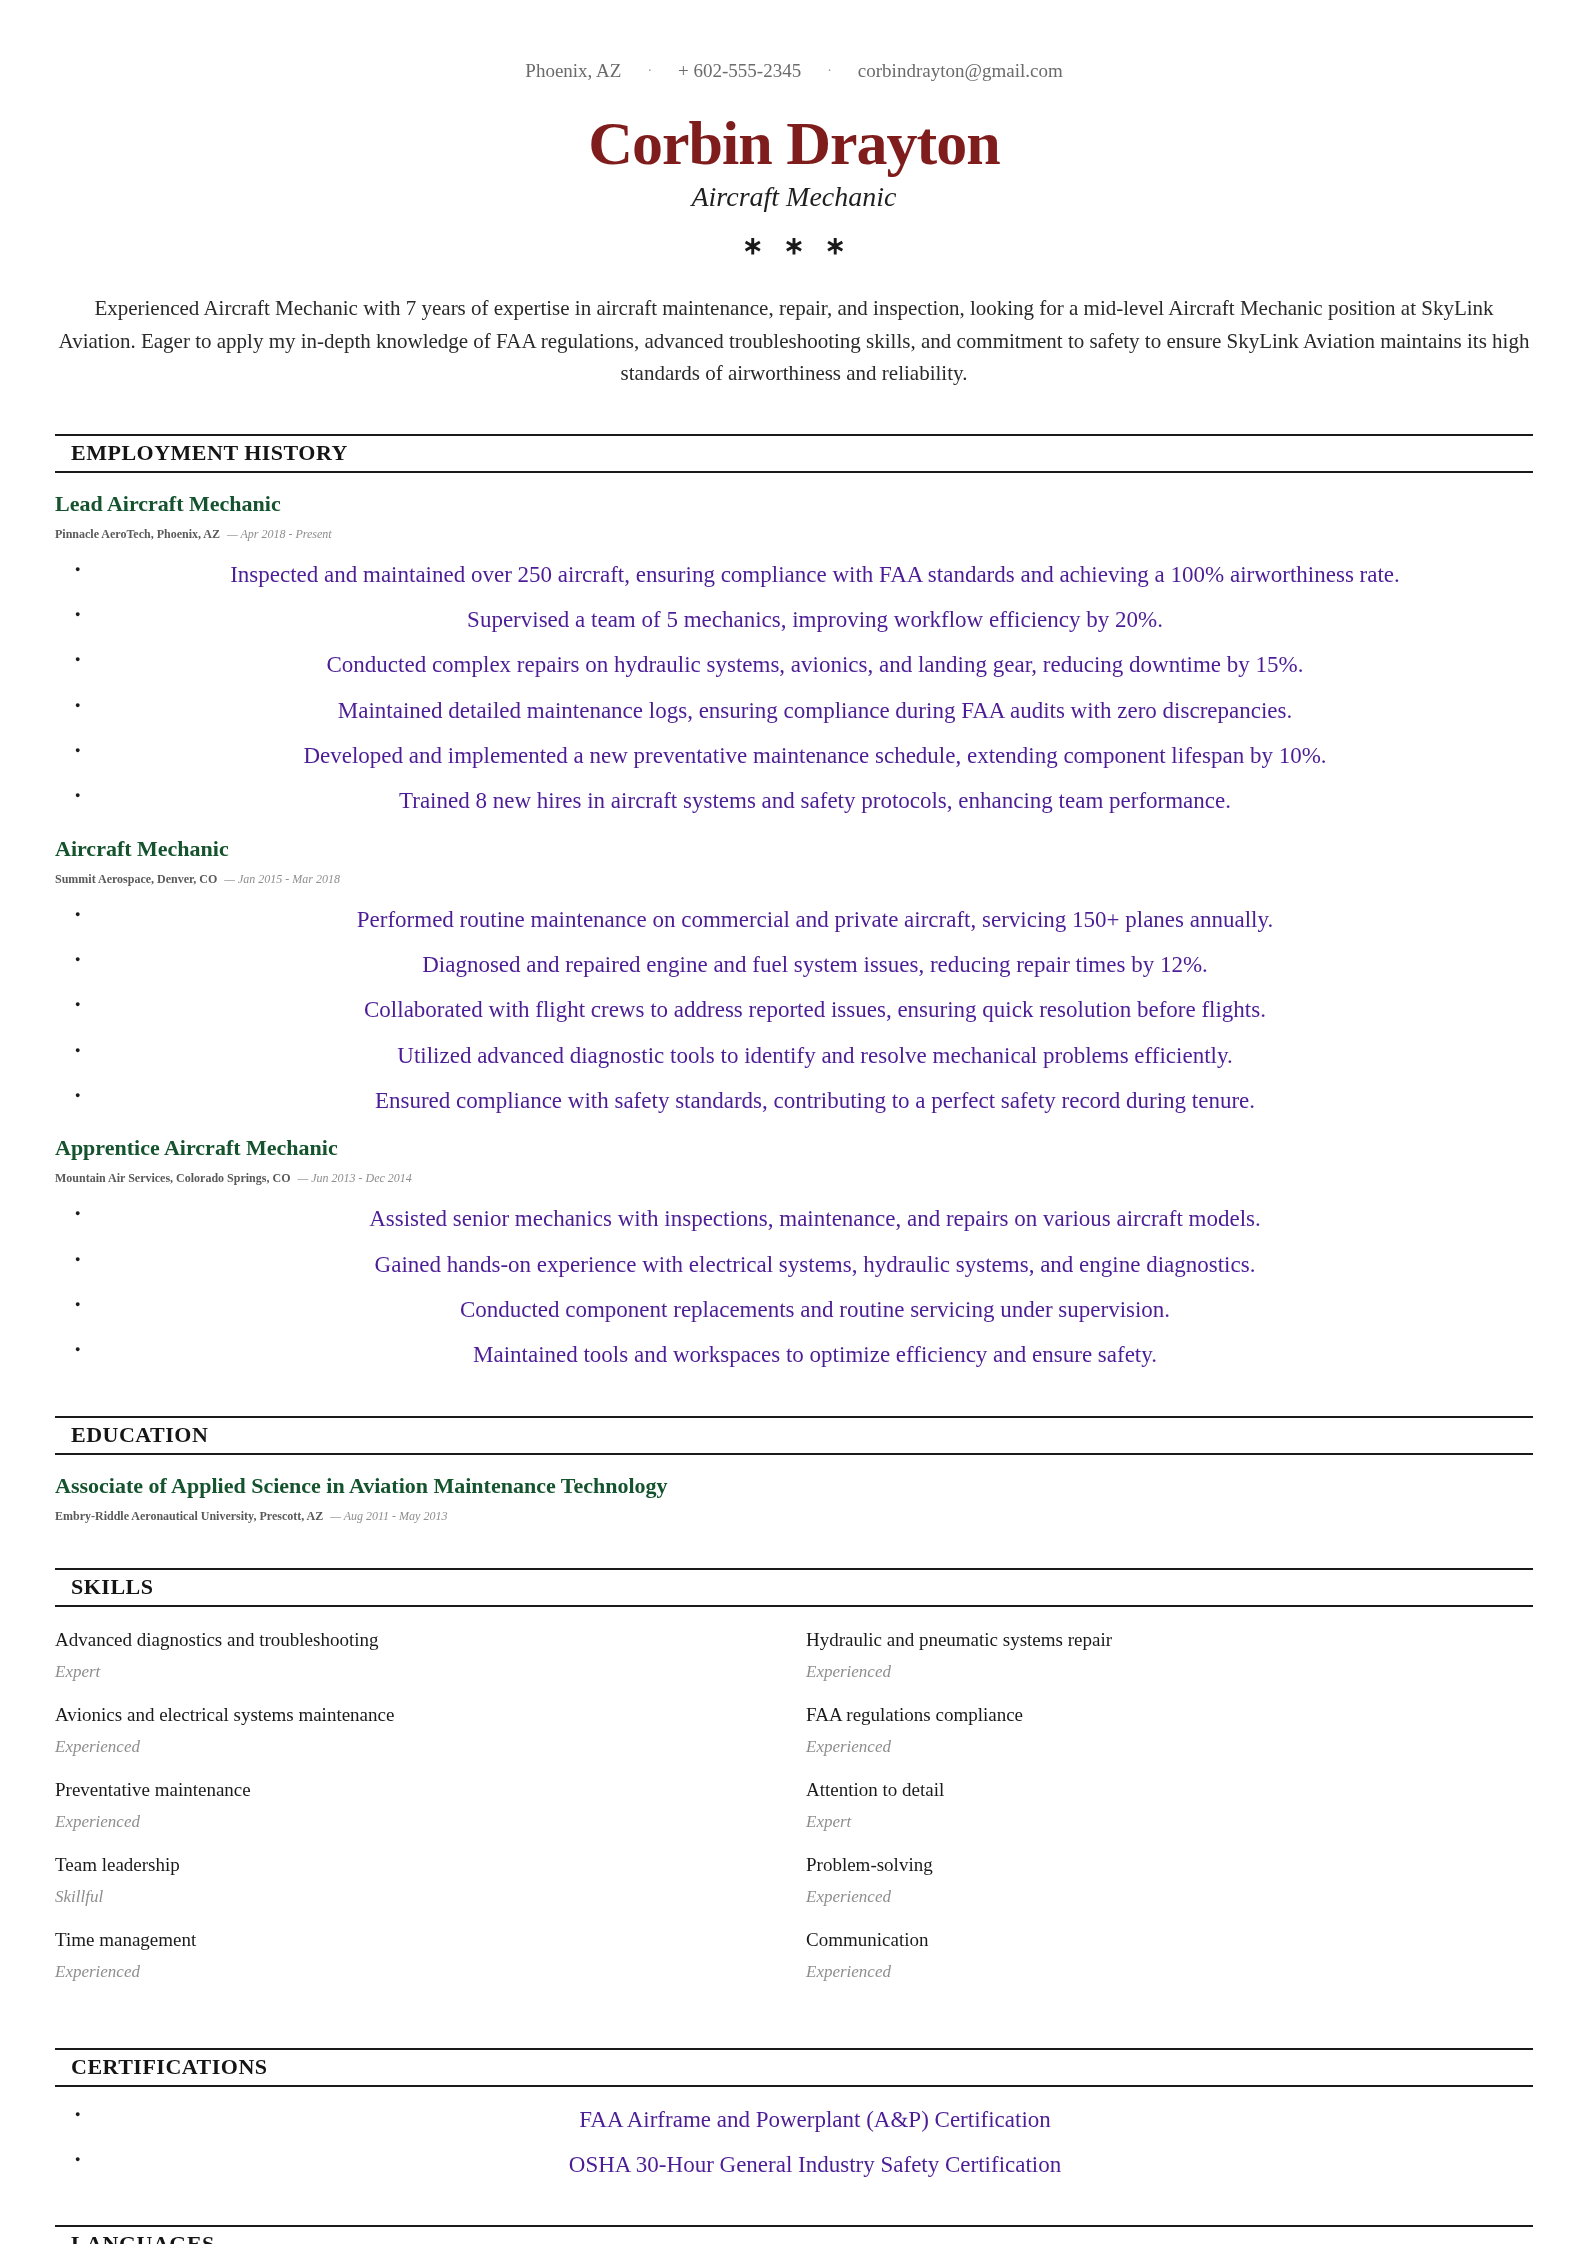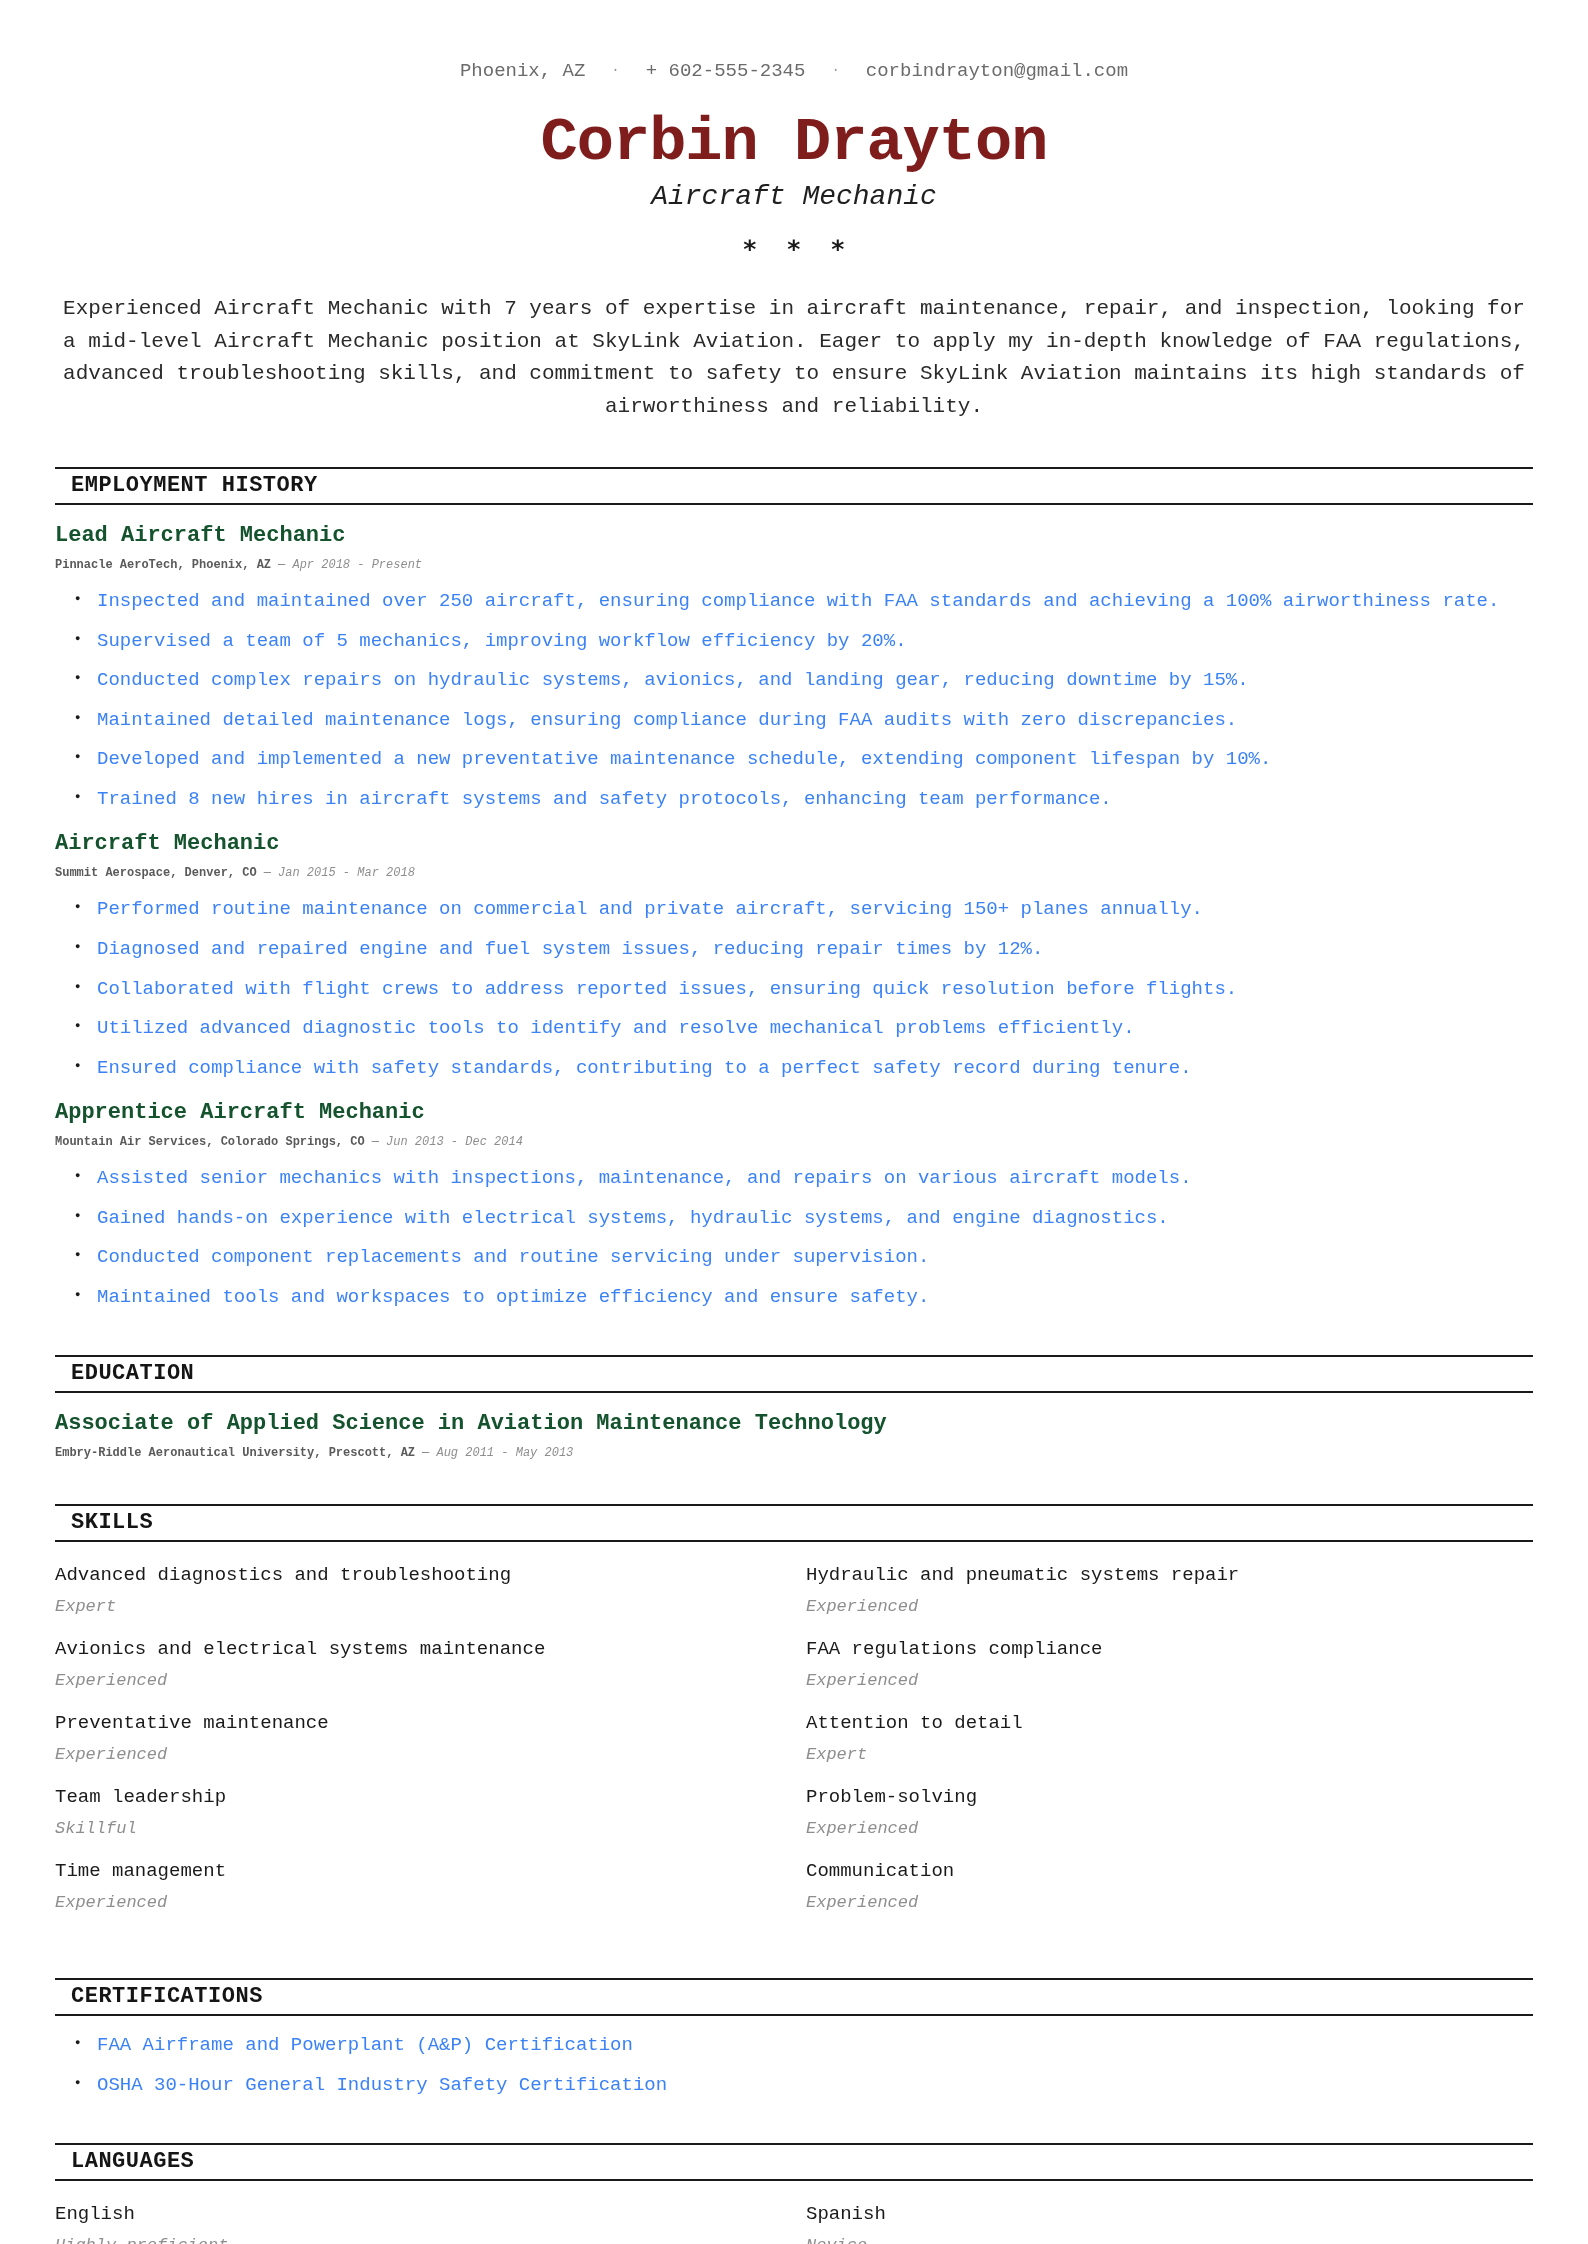--- a/index.html
+++ b/index.html
@@ -2,21 +2,21 @@
 <html><head>
 <meta charset="utf-8">
 <style>
   html, body { margin: 0; padding: 0; background: #ffffff; }
   .page {
     width: 1588px;
     height: 2244px;
     box-sizing: border-box;
     overflow: hidden;
     background: #ffffff;
-    font-family: Liberation Mono, monospace;
+    font-family: Liberation Serif, serif;
     color: #2a2a2a;
   }
   .content { padding: 60px 55px 0 55px; }
 
   
   .contact { text-align: center; font-size: 19px; color: #6b6b6b; }
   .contact .dot { font-size: 14px; color: #9a9a9a; margin: 0 26px; vertical-align: 2px; }
   .name {
     text-align: center; font-size: 62px; line-height: 1.08;
     font-weight: 700; color: #7f1d1d; margin: 28px 0 0 0; letter-spacing: -1px;
@@ -36,21 +36,21 @@
   
   .job-title { font-size: 22px; font-weight: 700; color: #14532d; margin: 18px 0 0 0; }
   .meta { margin: 10px 0 0 0; font-size: 12px; }
   .company { font-weight: 700; color: #5a5a5a; }
   .dates { font-style: italic; color: #8e8e8e; margin-left: 7px; font-weight: 400; }
 
   
   .bullets { list-style: none; margin: 16px 0 0 0; padding: 0; }
   .bullets li {
     position: relative; padding-left: 42px; margin-bottom: 12px;
-    font-size: 19px; line-height: 1.45; color: #3b82f6;
+    font-size: 23px; line-height: 1.45; color: #4c1d95; text-align: center;
   }
   .bullets li::before {
     content: "●"; position: absolute; left: 20px; top: 5px;
     font-size: 9px; color: #1a1a1a;
   }
 
   
   .two-col { display: grid; grid-template-columns: 1fr 1fr; column-gap: 24px; margin-top: 22px; }
   .pair { margin-bottom: 22px; }
   .pair-name { font-size: 19px; color: #1a1a1a; }

